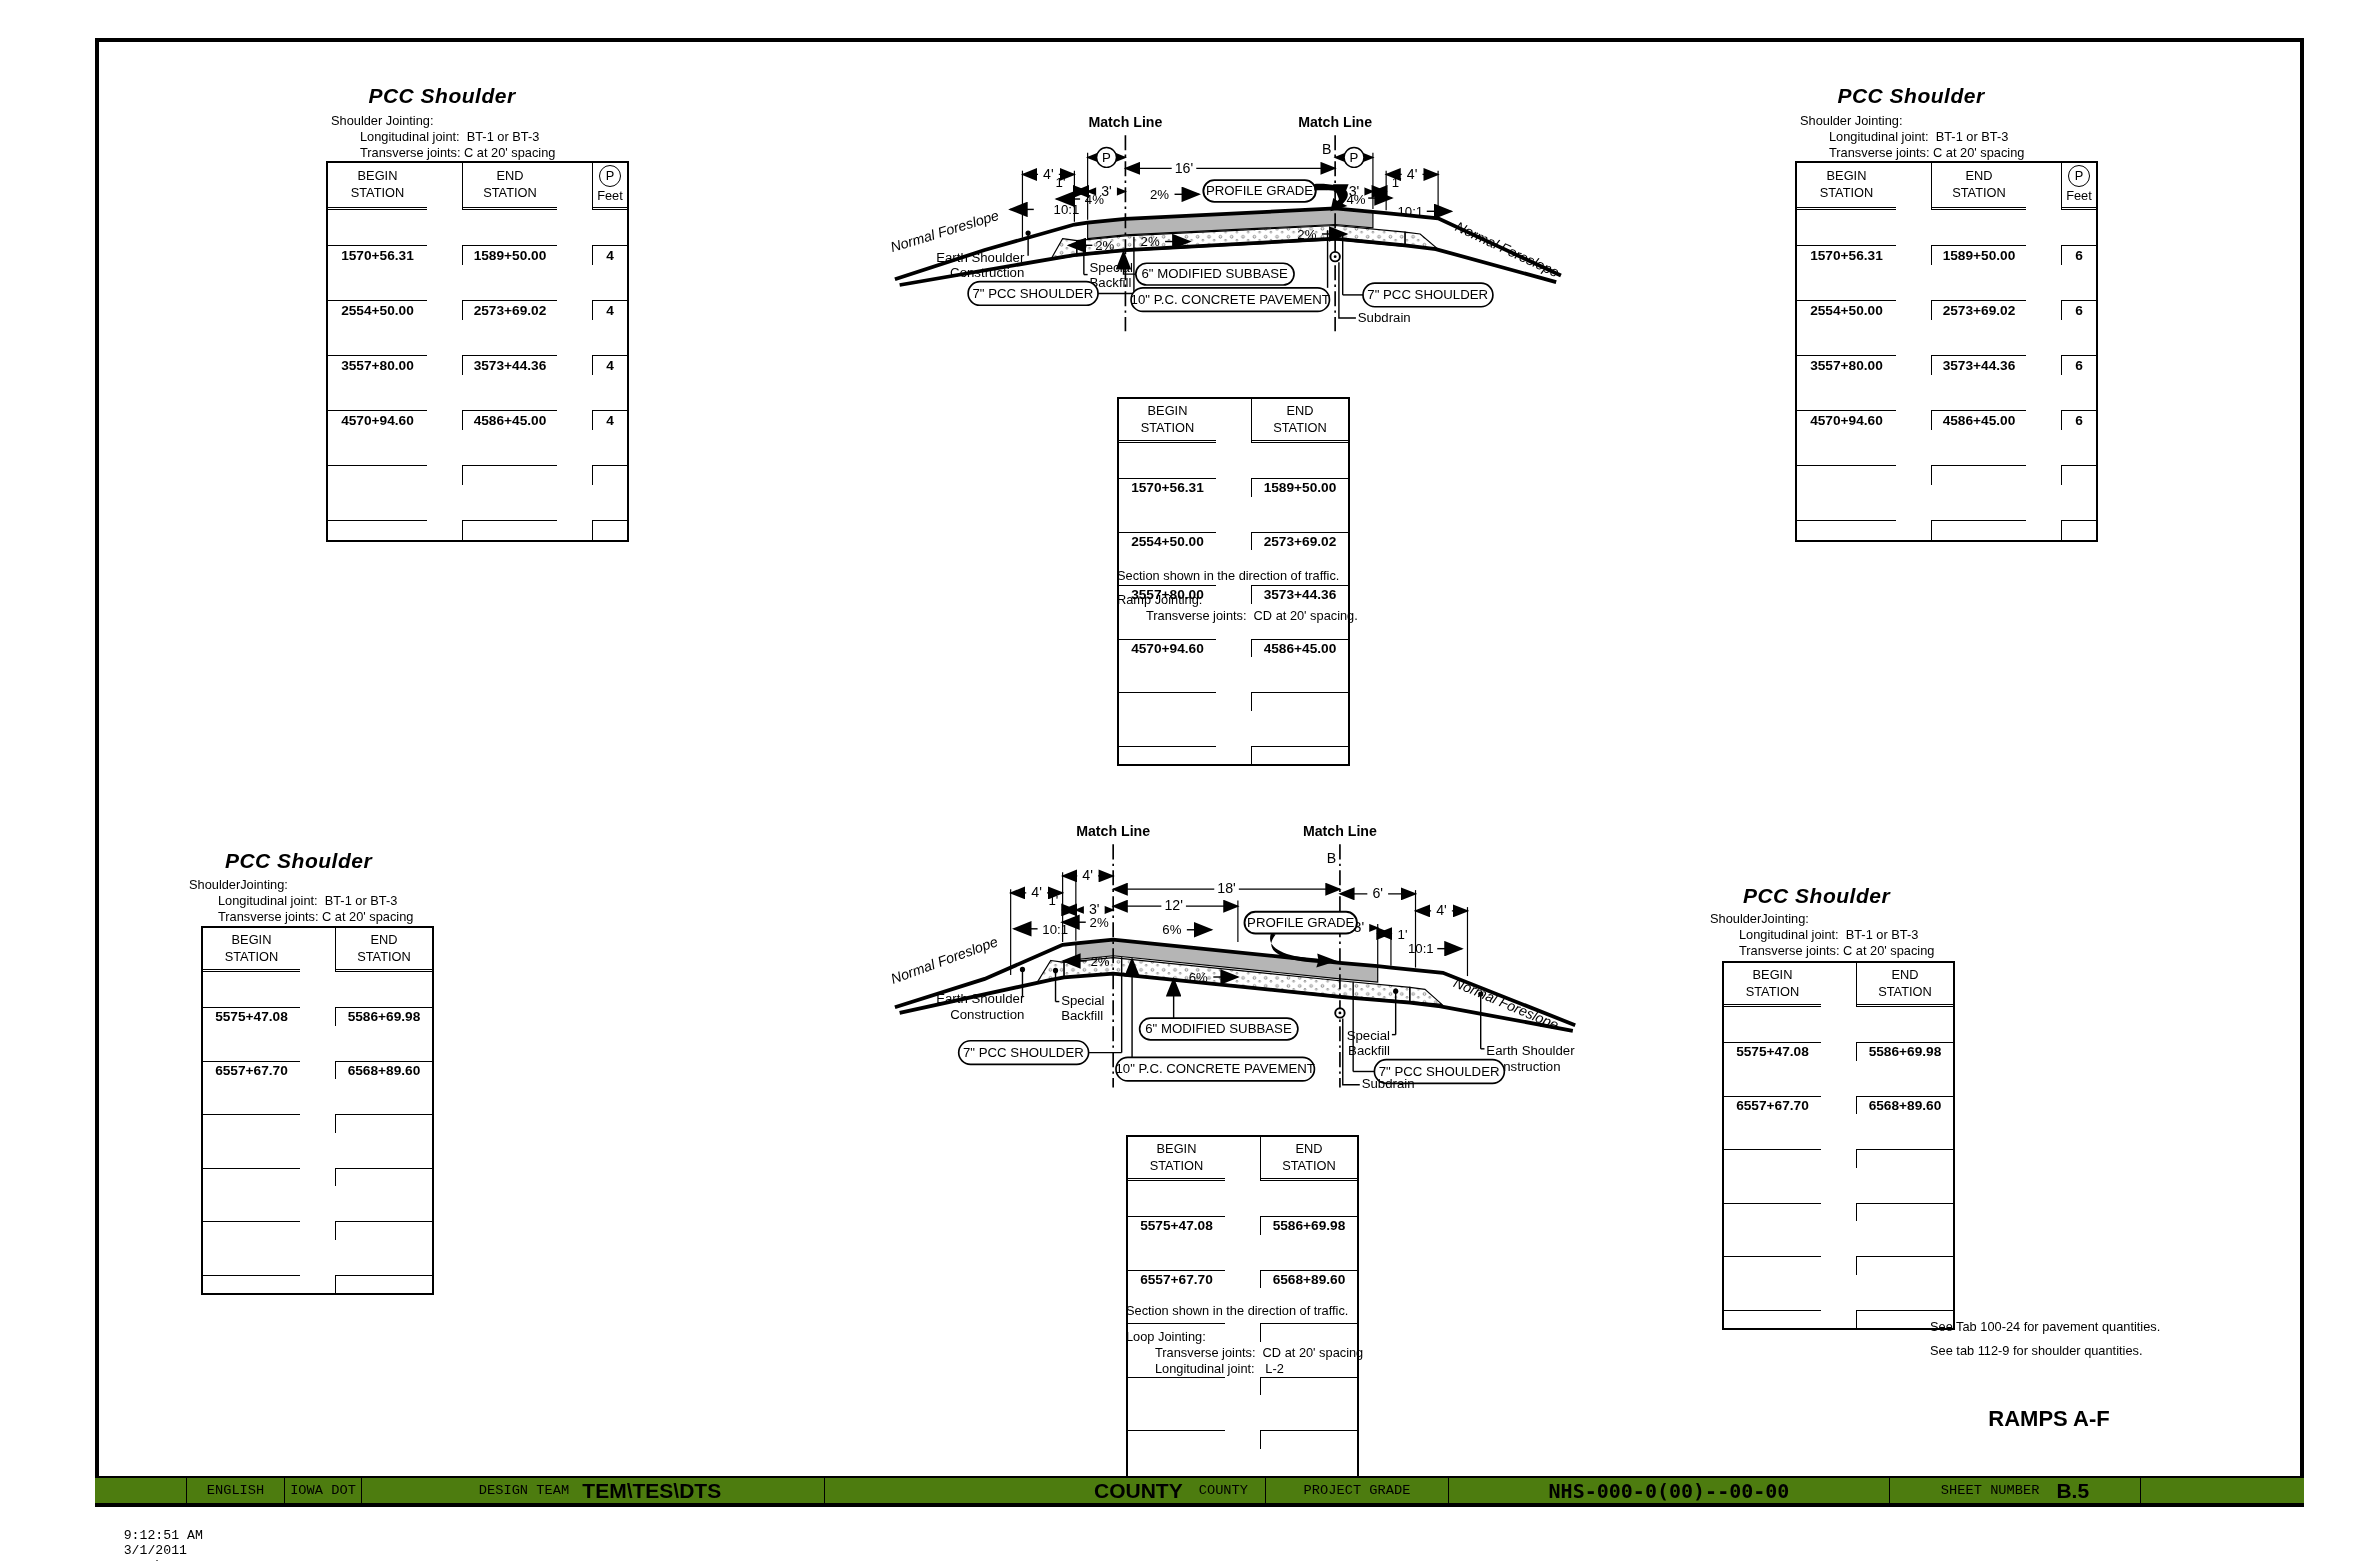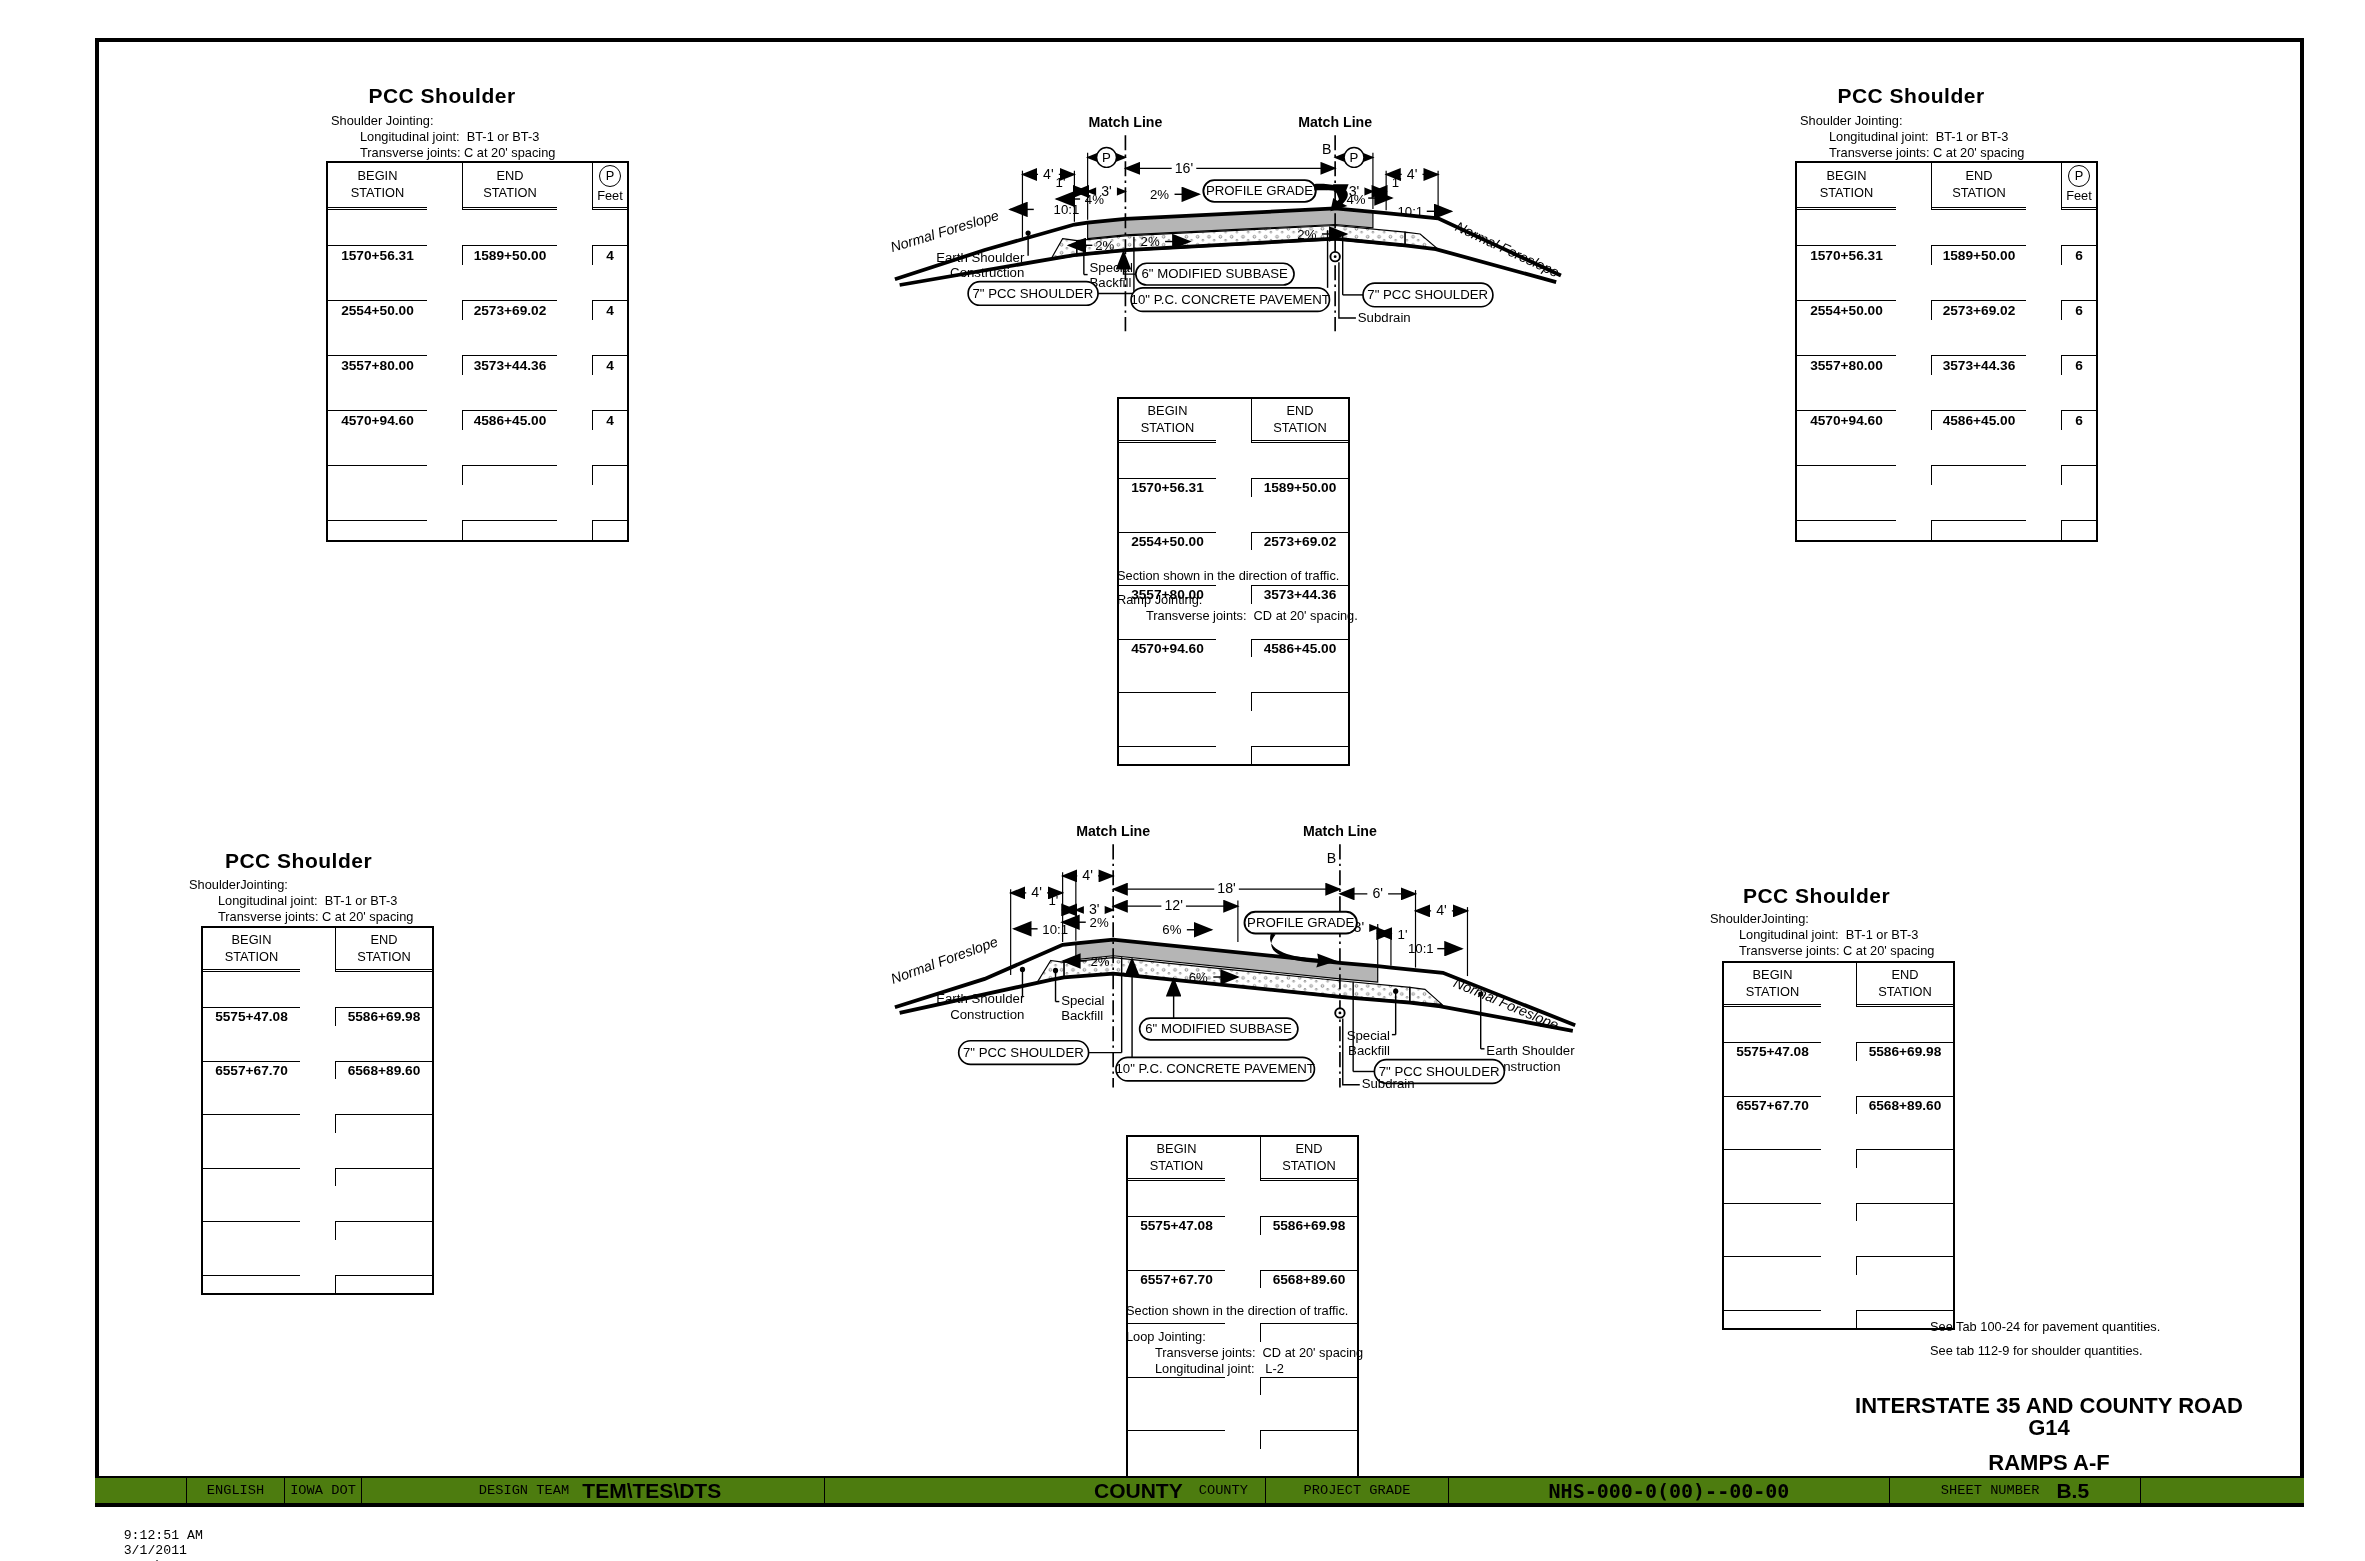--- a/index.html
+++ b/index.html
@@ -1,19 +1,19 @@
 <!DOCTYPE html>
 <html style="font-size:7.6px"><head>
 <meta charset="utf-8">
 <style>
   html,body{margin:0;padding:0;background:#fff;}
   body{width:2413px;height:1561px;position:relative;font-family:"Liberation Sans",sans-serif;color:#000;}
   .abs{position:absolute;}
   #border-rect{left:95px;top:38px;width:2209px;height:1469px;border:4.7px solid #000;box-sizing:border-box;}
-  .blocktitle{font-size:21px;font-weight:bold;text-align:center;letter-spacing:0.5px;}
+  .blocktitle{font-size:21px;font-weight:bold;text-align:center;letter-spacing:0.5px;font-style:italic;}
   .joint{font-size:12.8px;line-height:1.25;}
   .joint .ind{padding-left:29px;white-space:pre;}
   .stbl{border:2.4px solid #000;box-sizing:border-box;display:grid;background:#fff;gap:35px;}
   .stbl3{grid-template-columns:99px 95px 35px;grid-template-rows:47px repeat(6,20px);}
   .stbl2{grid-template-columns:97px 97px;grid-template-rows:44px repeat(6,18.5px);}
   .stbl .hc{display:flex;flex-direction:column;align-items:center;justify-content:center;font-size:12.8px;line-height:1.3;border-bottom:3.3px double #000;}
   .stbl .c{display:flex;align-items:center;justify-content:center;font-size:13.7px;font-weight:bold;border-top:0.9px solid #000;}
   .col2{border-left:1.4px solid #000;}
   .pcircle{width:20px;height:20px;border:1.4px solid #000;border-radius:50%;display:flex;align-items:center;justify-content:center;font-size:12.8px;font-weight:normal;}
   .feet{font-size:12.8px;margin-top:1.4px;}
@@ -478,21 +478,20 @@
   <div class="abs joint" style="left:1126px;top:1329px;">
     <div>Loop Jointing:</div>
     <div class="ind">Transverse joints:  CD at 20' spacing</div>
     <div class="ind">Longitudinal joint:   L-2</div>
   </div>
 
   <div class="abs note" style="left:1930px;top:1319px;">See Tab 100-24 for pavement quantities.</div>
   <div class="abs note" style="left:1930px;top:1343px;">See tab 112-9 for shoulder quantities.</div>
 
   <div id="main-title" class="abs">
-    <div>INTERSTATE 35 AND COUNTY ROAD G14</div>
     <div class="l2">RAMPS A-F</div>
   </div>
 
   <div id="bar" class="abs">
     <div class="bcell" style="width:91px;"></div>
     <div class="bcell bartxt" style="width:98px;">ENGLISH</div>
     <div class="bcell bartxt" style="width:77px;">IOWA DOT</div>
     <div class="bcell" style="width:463px;justify-content:center;padding-left:14px;gap:13.2px;">
       <span class="bartxt">DESIGN TEAM</span>
       <span class="bigv">TEM\TES\DTS</span>

